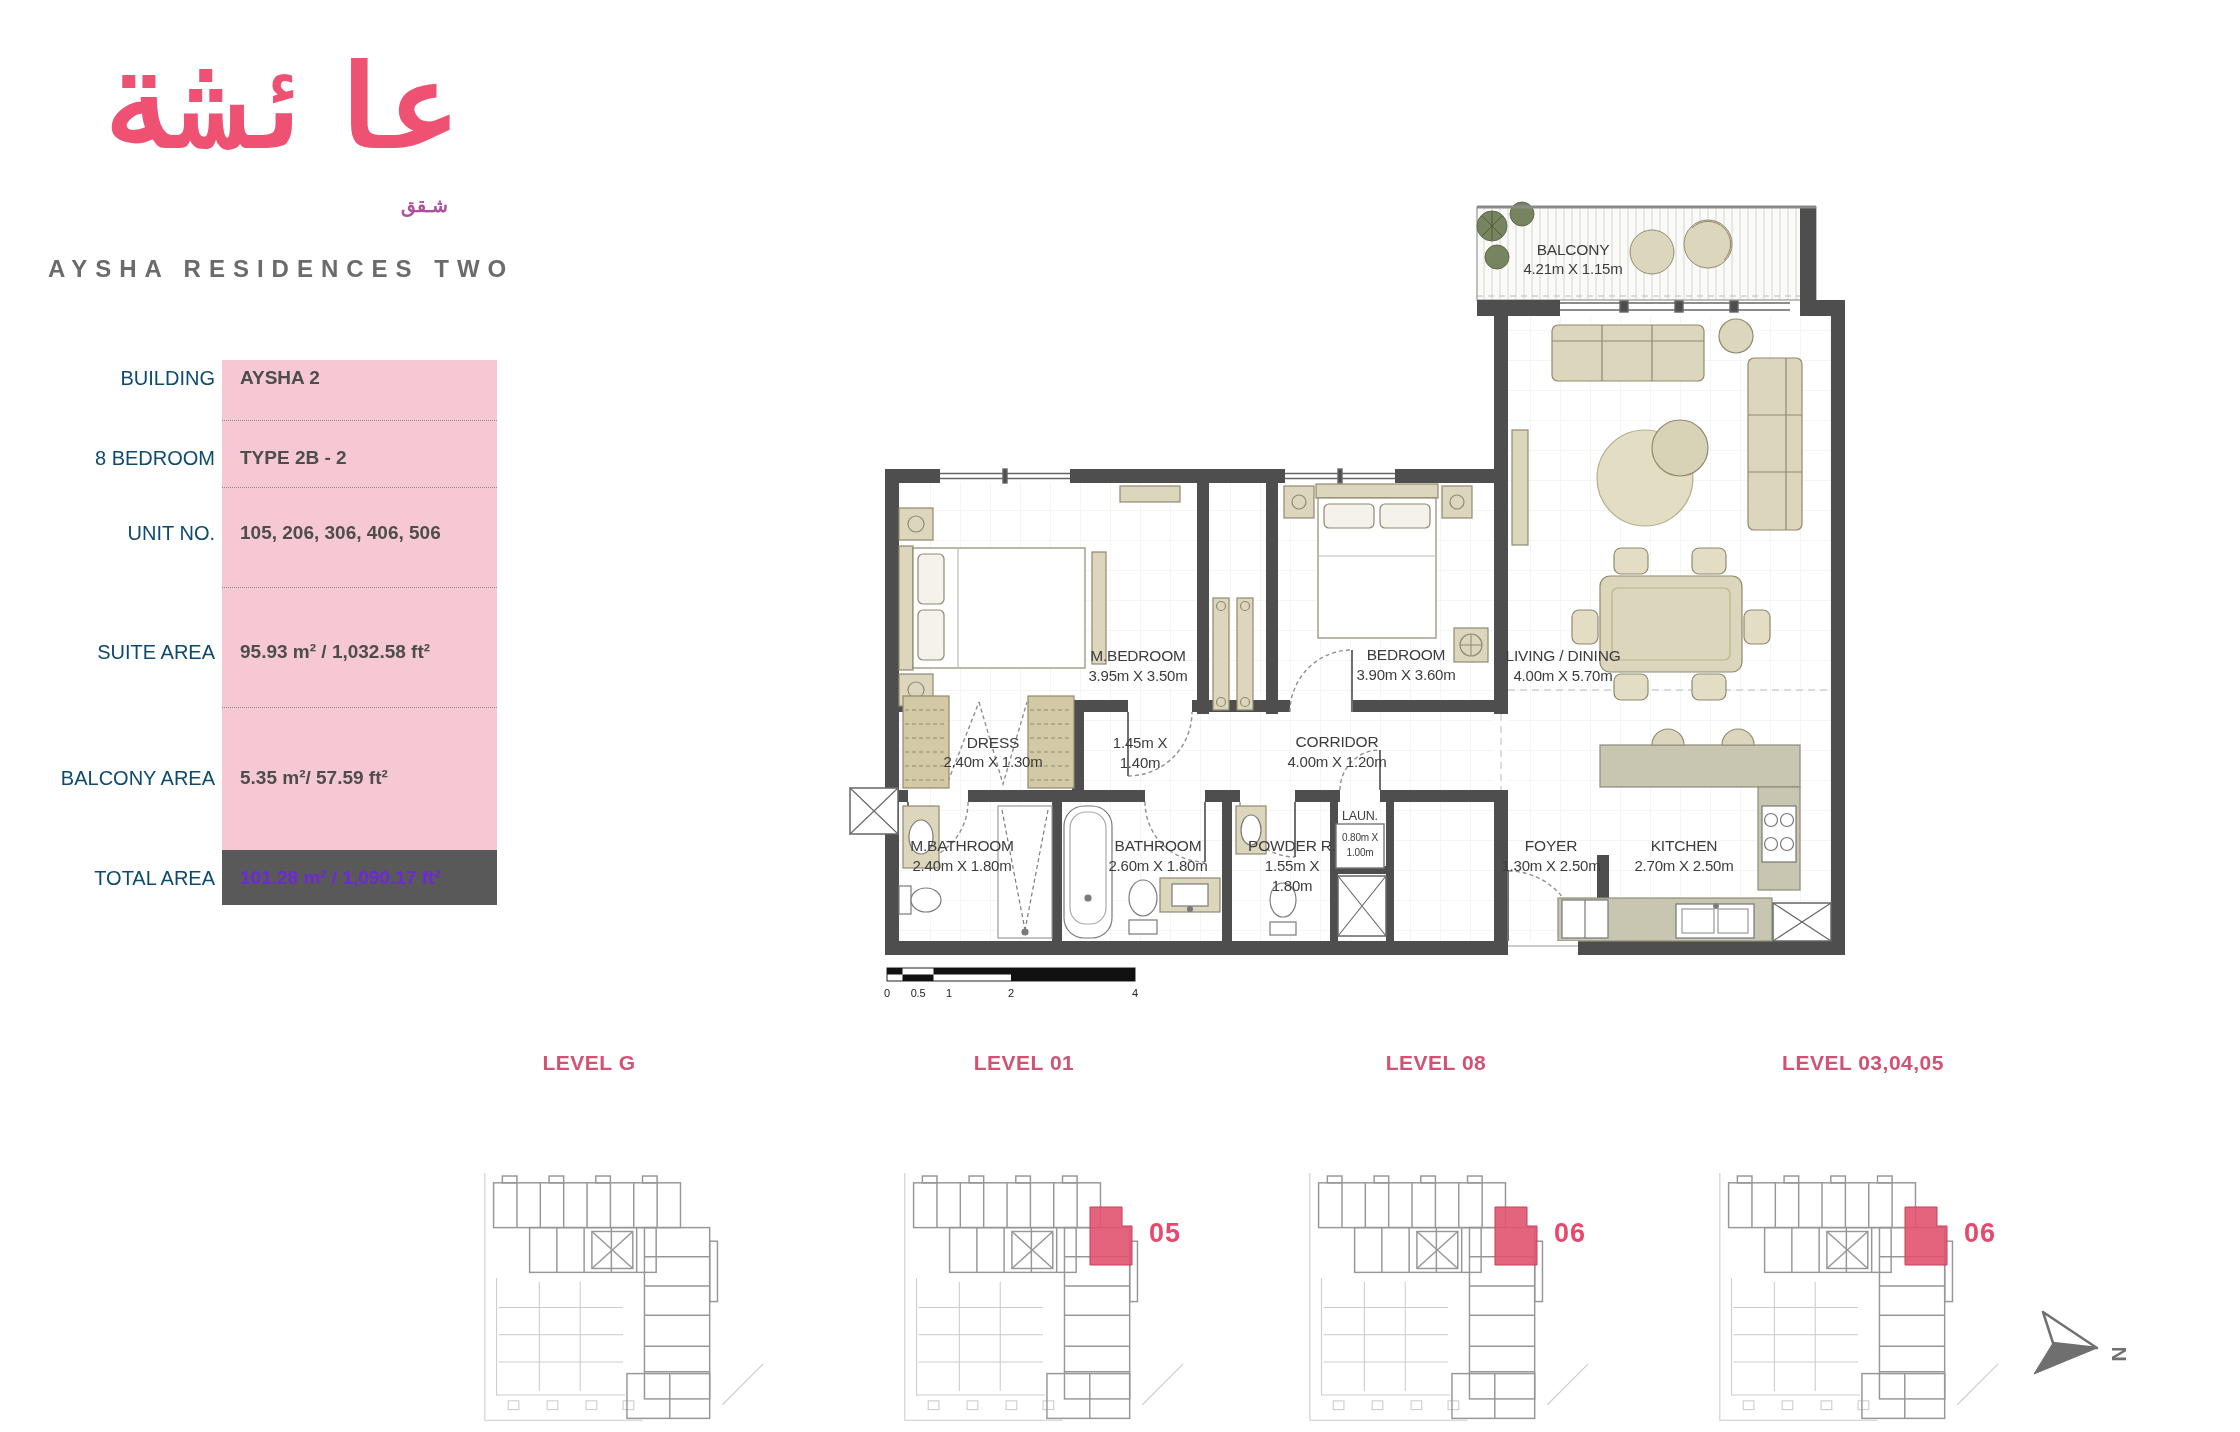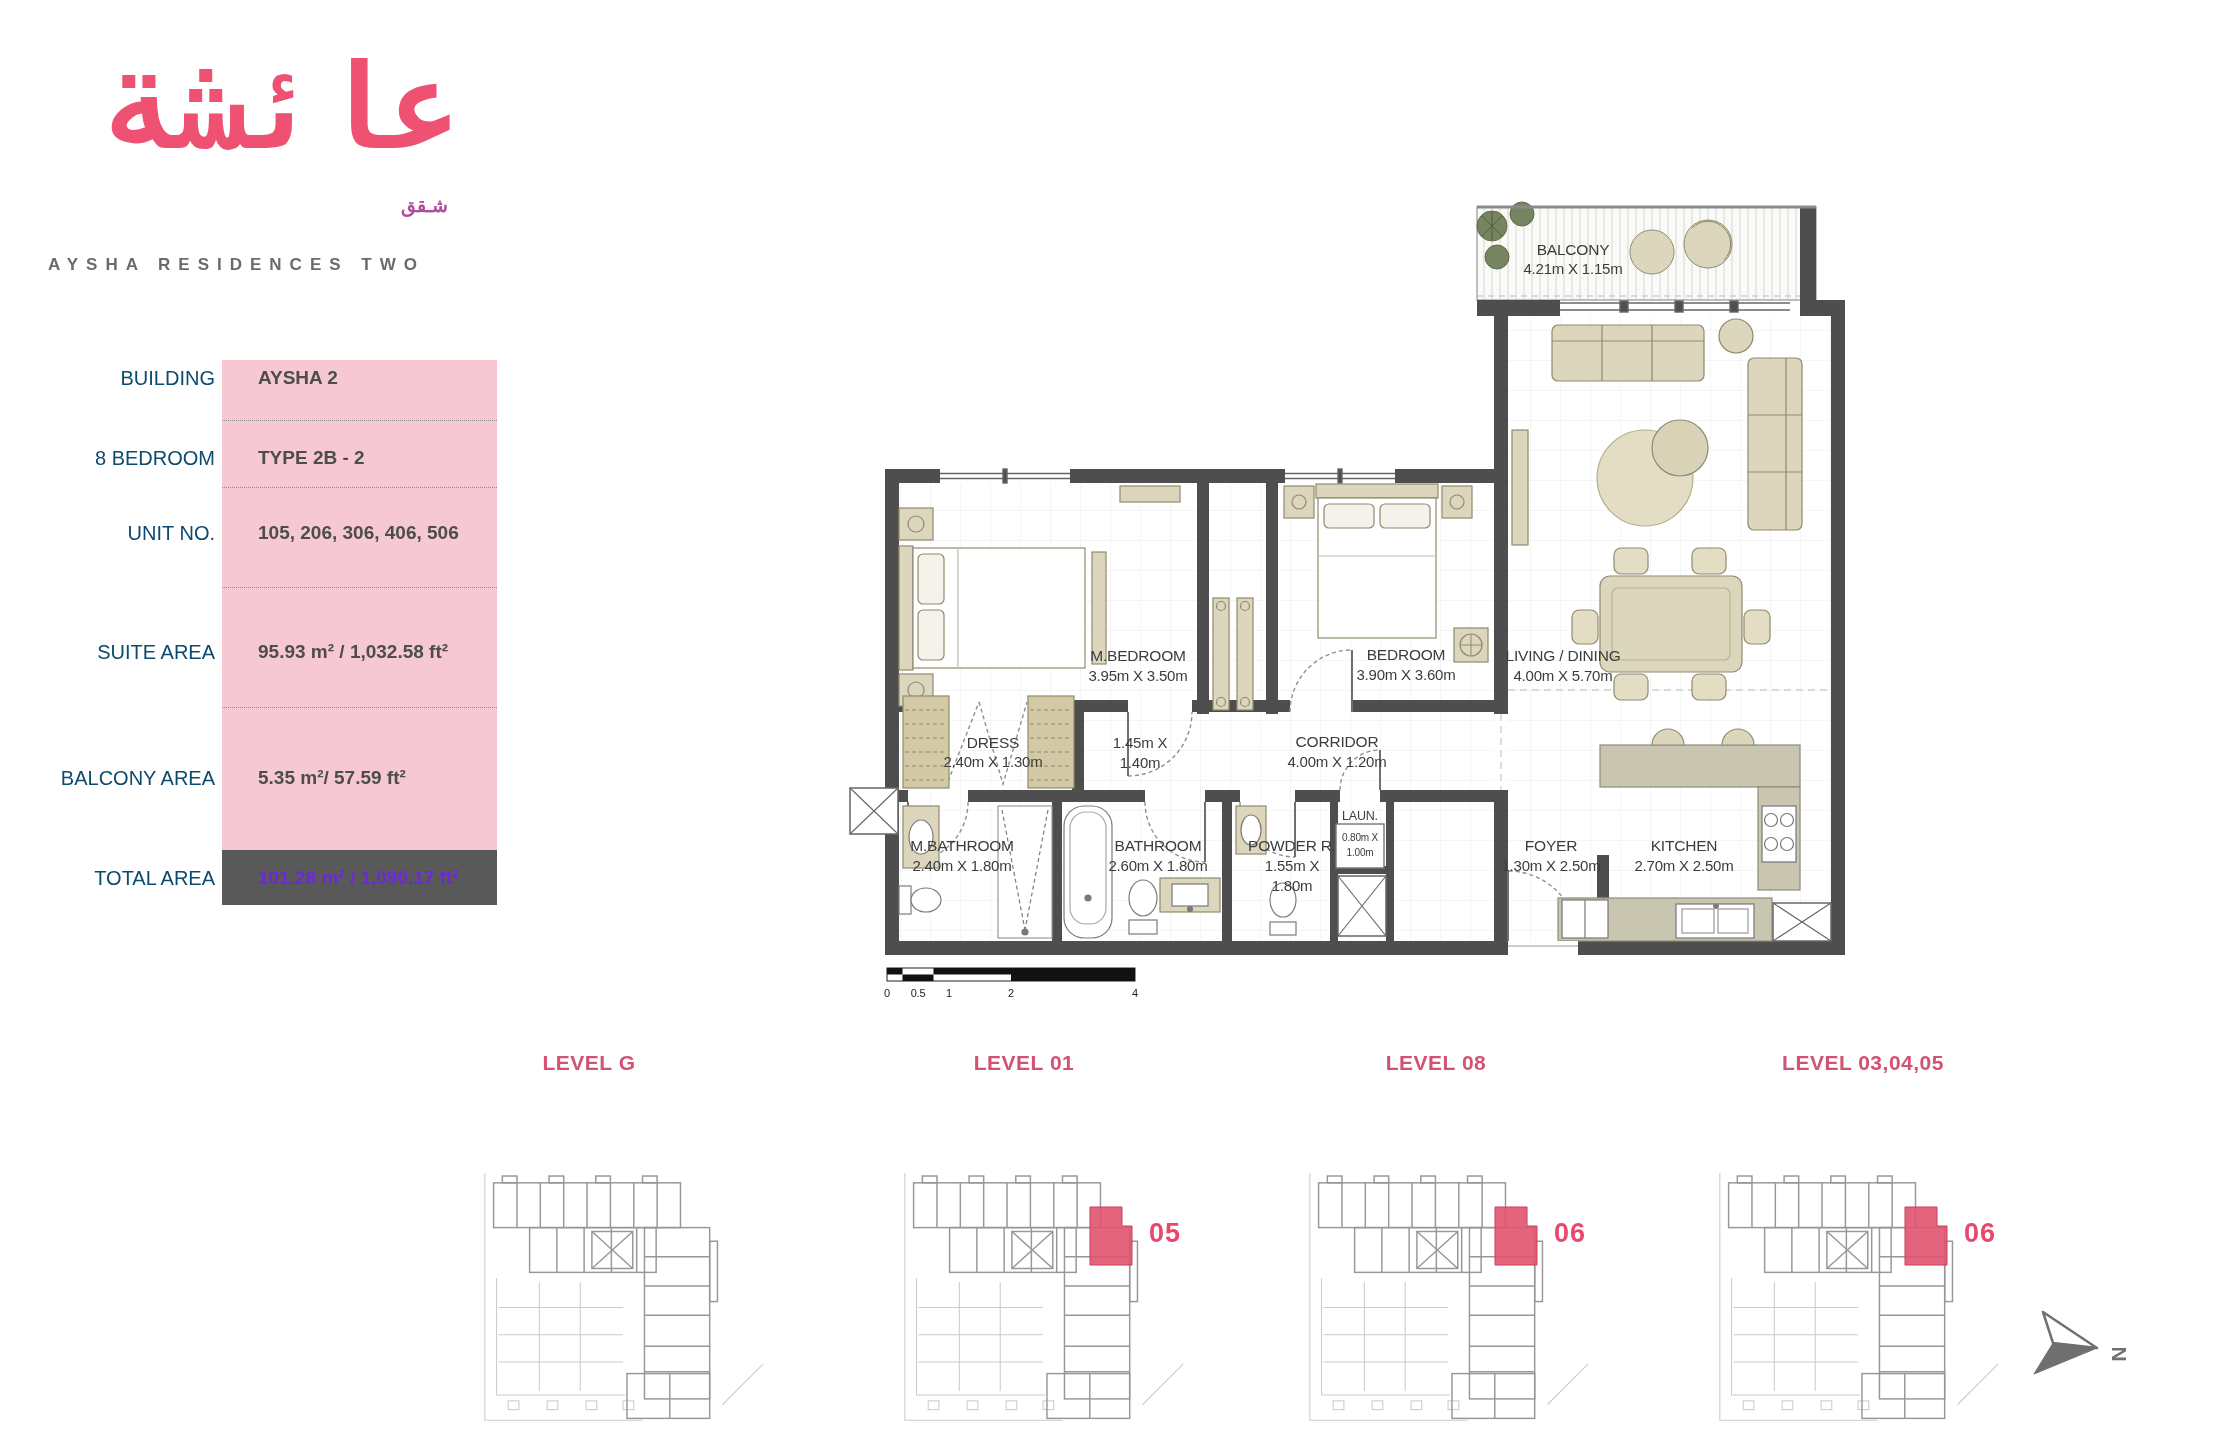--- a/index.html
+++ b/index.html
@@ -4,28 +4,28 @@
 <style>
   html,body{margin:0;padding:0;background:#fff;}
   body{width:2240px;height:1432px;position:relative;overflow:hidden;
        font-family:"Liberation Sans",sans-serif;}
   .abs{position:absolute;}
 
   
   #logo{left:80px;top:52px;width:382px;text-align:right;color:#ef5172;}
   #logo .ar{font-size:118px;line-height:130px;font-weight:bold;display:block;font-family:Liberation Mono, monospace;}
   #logo .ar-sub{position:absolute;right:14px;top:142px;font-size:19px;color:#ae4f9e;font-weight:bold;margin-left:15px;}
-  #brand-title{left:48px;top:255px;font-size:17px;font-weight:bold;letter-spacing:8px;color:#6b6b6b;}
+  #brand-title{left:48px;top:255px;font-size:24px;font-weight:bold;letter-spacing:8px;color:#6b6b6b;}
 
   
   #info-panel{left:222px;top:360px;width:275px;height:490px;background:#f5c8d3;}
   .sep{position:absolute;left:222px;width:275px;border-top:1px dotted #8d8d8d;height:0;}
   #total-row{left:222px;top:850px;width:275px;height:55px;background:#595959;}
   .t-label{position:absolute;width:215px;text-align:right;font-size:20px;color:#0c4a6e;line-height:24px;}
-  .t-value{position:absolute;left:240px;font-size:19px;font-weight:bold;color:#4d4d4d;line-height:24px;margin-left:18px;}
+  .t-value{position:absolute;left:240px;font-size:19px;font-weight:bold;color:#4d4d4d;line-height:24px;}
   .t-value.white{color:#6d28d9;}
 
   
   svg{position:absolute;}
   svg text{font-family:"Liberation Sans",sans-serif;fill:#3c3c3c;letter-spacing:-0.2px;}
   .room-name{font-size:15.5px;}
   .room-dim{font-size:15px;}
   .tiny{font-size:10px;}
   .scale-num{font-size:11px;fill:#222;}
 

